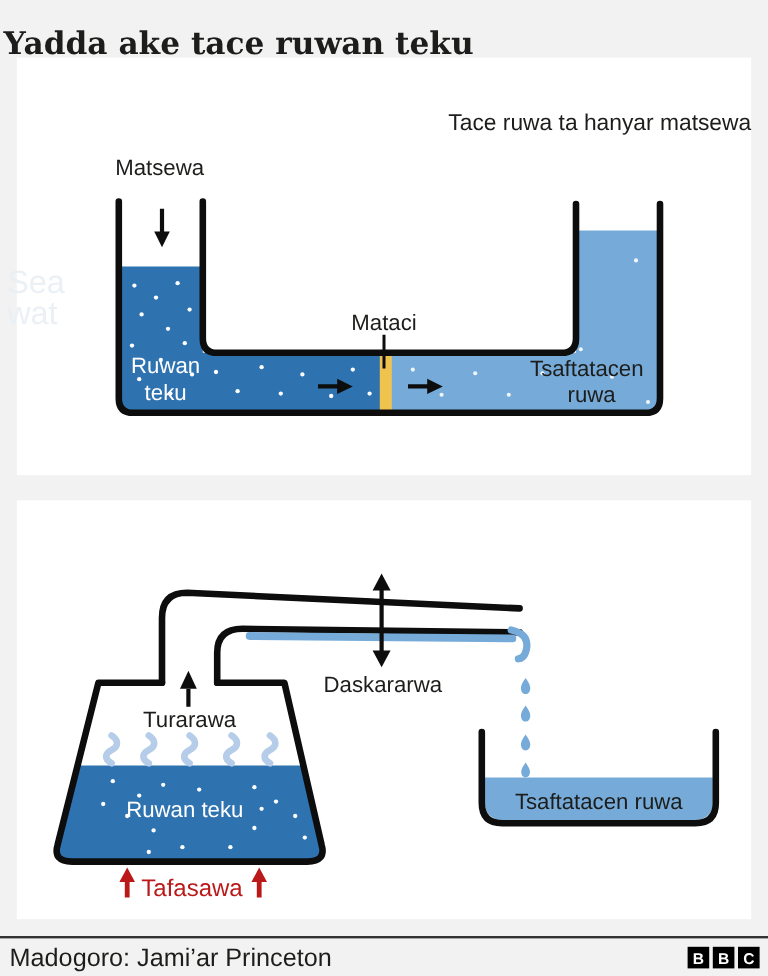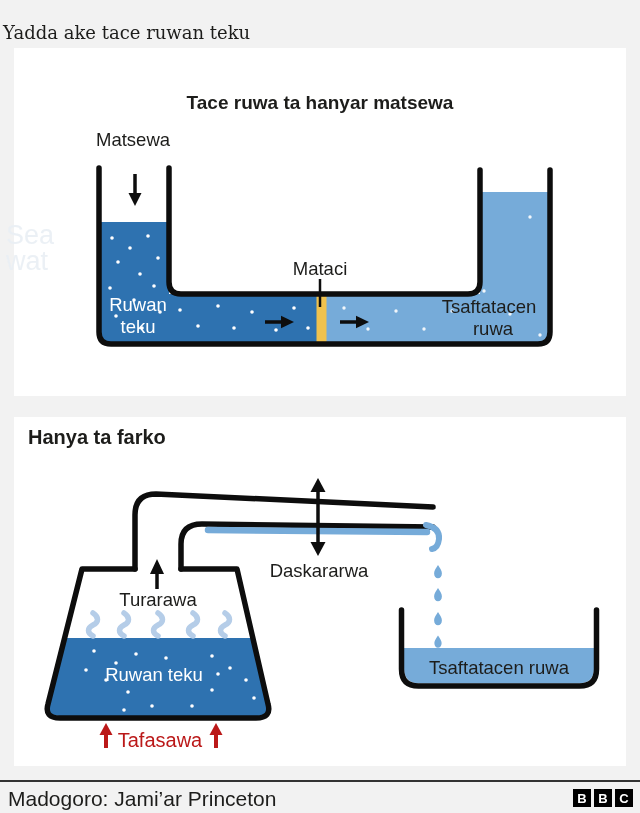--- a/index.html
+++ b/index.html
@@ -6,32 +6,32 @@
   body{
     width:640px;height:813px;position:relative;overflow:hidden;
     background:#f2f2f2;
     font-family:"Liberation Sans",sans-serif;
     color:var(--text,#1d1d1b);
   }
   .abs{position:absolute;}
   #title{
     left:3px;top:4px;width:620px;
     font-family:"DejaVu Serif","Liberation Serif",serif;
-    font-weight:400;font-size:18px;line-height:33px;color:var(--text);
+    font-weight:700;font-size:26px;line-height:33px;color:var(--text);
   }
   .panel{background:#ffffff;left:14px;width:612px;}
   #panel1{top:48px;height:348px;}
   #panel2{top:417px;height:349px;}
   .panel-heading{
     position:absolute;left:14px;top:9px;
     font-weight:700;font-size:20px;color:var(--text);
   }
   .panel-subtitle{
-    position:absolute;left:0;right:0;text-align:center;
-    font-weight:700;font-size:19px;color:var(--text);
+    position:absolute;left:0;right:0;text-align:right;
+    font-weight:400;font-size:19px;color:var(--text);
   }
   #panel1 .panel-subtitle{top:44px;}
   #panel2 .panel-subtitle{top:41px;}
   .diagram{position:absolute;left:0;top:0;}
   #watermark{
     left:6px;top:222px;z-index:3;
     color:rgba(233,239,244,0.92);
     font-size:27px;line-height:26px;font-weight:400;
     pointer-events:none;
   }
@@ -136,21 +136,20 @@
     <text class="lbl" x="82" y="98">Matsewa</text>
     <text class="lbl" x="306" y="227" text-anchor="middle">Mataci</text>
     <text class="lbl lbl-white" x="124" y="263" text-anchor="middle">Ruwan</text>
     <text class="lbl lbl-white" x="124" y="285" text-anchor="middle">teku</text>
     <text class="lbl" x="475" y="265" text-anchor="middle">Tsaftatacen</text>
     <text class="lbl" x="479" y="287" text-anchor="middle">ruwa</text>
   </svg>
 </div>
 
 <div id="panel2" class="abs panel">
-  <div class="panel-heading">Hanya ta farko</div>
 
   <svg class="diagram" width="612" height="349" viewBox="0 0 612 349">
 
     <path class="fill-sea" d="M 50,221 L 240,221 L 255,287 Q 258,299 244,299 L 46,299 Q 32,299 35,287 Z"></path>
     <g class="dots">
       <circle cx="80" cy="234" r="1.8"></circle>
         <circle cx="102" cy="246" r="1.8"></circle>
         <circle cx="122" cy="237" r="1.8"></circle>
       <circle cx="92" cy="263" r="1.8"></circle>
         <circle cx="114" cy="275" r="1.8"></circle>

